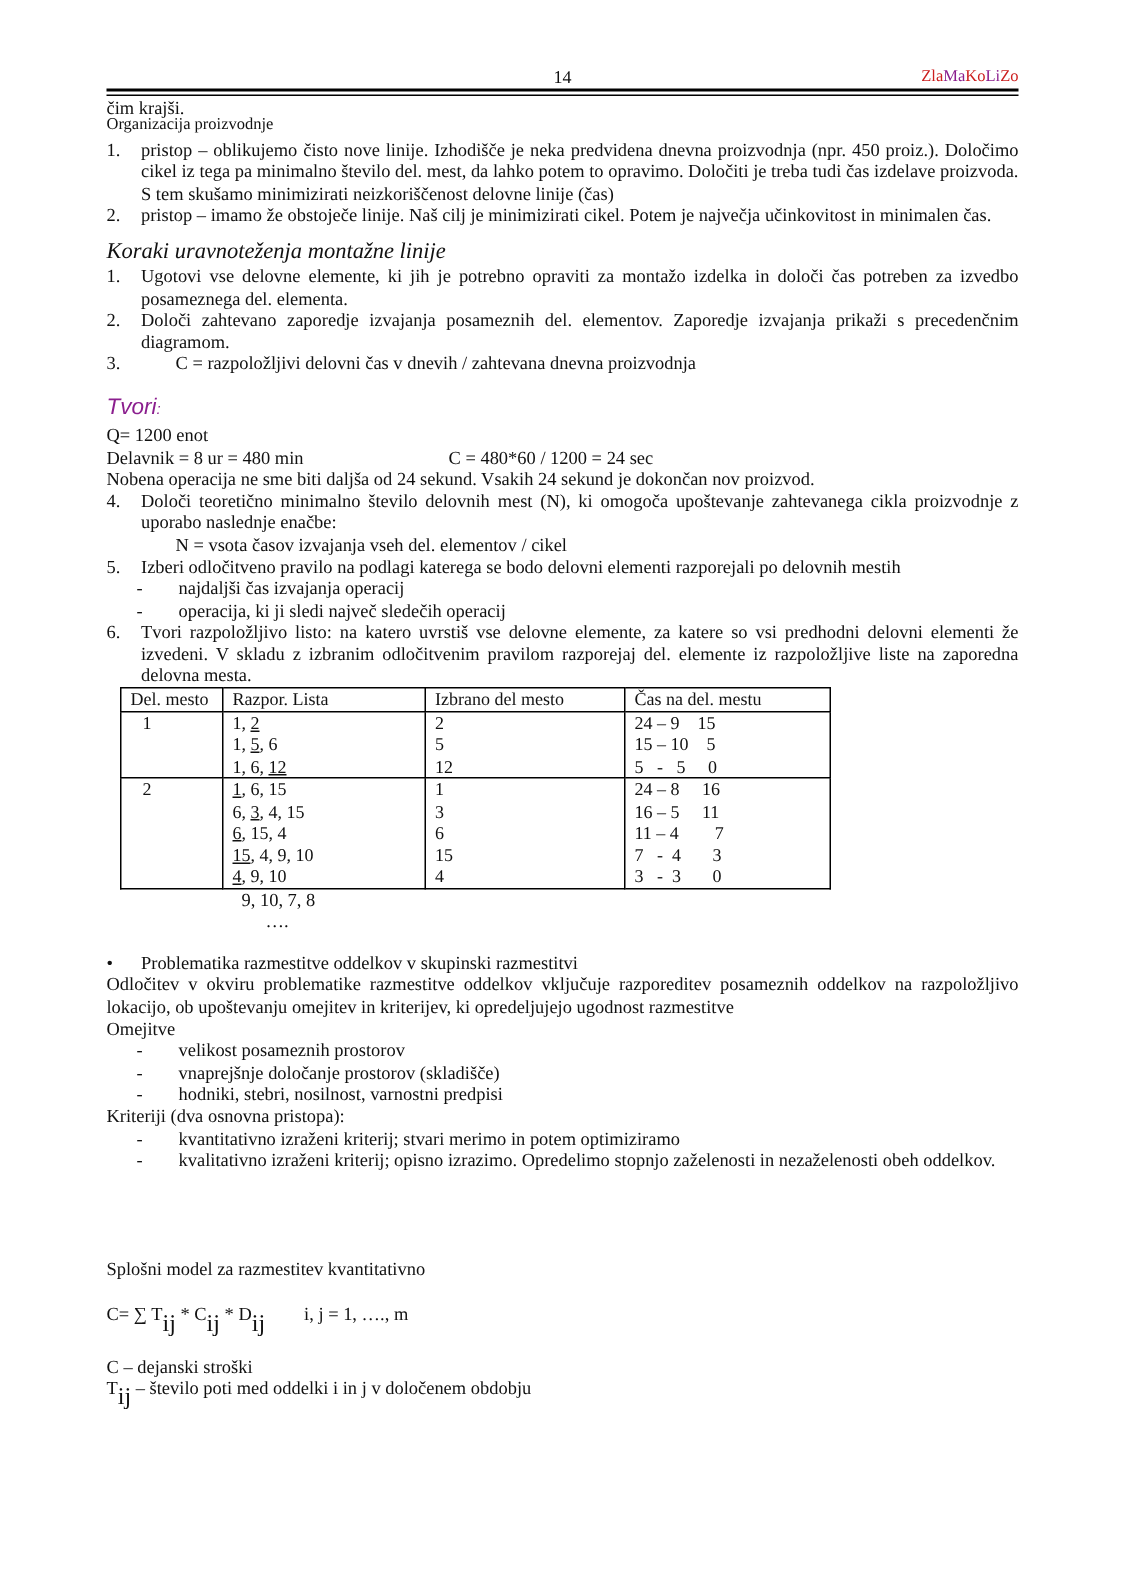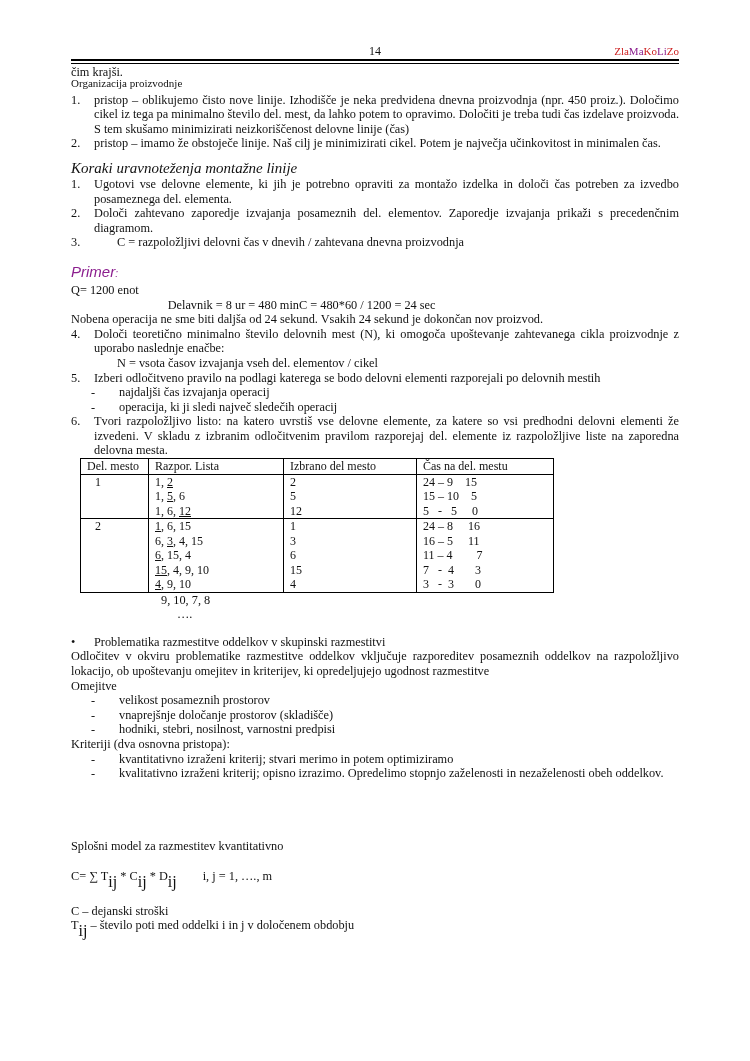--- a/index.html
+++ b/index.html
@@ -61,23 +61,23 @@
 
     <p class="h-ital">Koraki uravnoteženja montažne linije</p>
     <div>
       <div class="li"><span class="num">1.</span><span>Ugotovi vse delovne elemente, ki jih je potrebno opraviti za montažo izdelka in določi čas potreben za izvedbo posameznega del. elementa.</span></div>
       <div class="li"><span class="num">2.</span><span>Določi zahtevano zaporedje izvajanja posameznih del. elementov. Zaporedje izvajanja prikaži s precedenčnim diagramom.</span></div>
       <div class="li"><span class="num">3.</span></div>
       <p class="formula">C =  razpoložljivi delovni čas v dnevih / zahtevana dnevna proizvodnja</p>
     </div>
     <div class="gap12"></div>
 
-    <p class="primer"><span>Primer</span><span class="colon">:</span></p>
+    <p class="primer"><span>Tvori</span><span class="colon">:</span></p>
     <p>Q= 1200 enot</p>
-    <p><span style="display:inline-block;width:228px;text-align:right;">Delavnik = 8 ur = 480 min</span><span>C = 480*60 / 1200 = 24 sec</span></p>
+    <p><span style="display:inline-block;width:228px;">Delavnik = 8 ur = 480 min</span><span>C = 480*60 / 1200 = 24 sec</span></p>
     <p>Nobena operacija ne sme biti daljša od 24 sekund. Vsakih 24 sekund je dokončan nov proizvod.</p>
 
     <div class="li"><span class="num">4.</span><span>Določi teoretično minimalno število delovnih mest (N), ki omogoča upoštevanje zahtevanega cikla proizvodnje z uporabo naslednje enačbe:</span></div>
     <p class="formula">N = vsota časov izvajanja vseh del. elementov / cikel</p>
 
     <div class="li"><span class="num">5.</span><span>Izberi odločitveno pravilo na podlagi katerega se bodo delovni elementi razporejali po delovnih mestih</span></div>
     <div class="dash"><span class="d">-</span><span>najdaljši čas izvajanja operacij</span></div>
     <div class="dash"><span class="d">-</span><span>operacija, ki ji sledi največ sledečih operacij</span></div>
 
     <div class="li"><span class="num">6.</span><span>Tvori razpoložljivo listo: na katero uvrstiš vse delovne elemente, za katere so vsi predhodni delovni elementi že izvedeni. V skladu z izbranim odločitvenim pravilom razporejaj del. elemente iz razpoložljive liste na zaporedna delovna mesta.</span></div>

